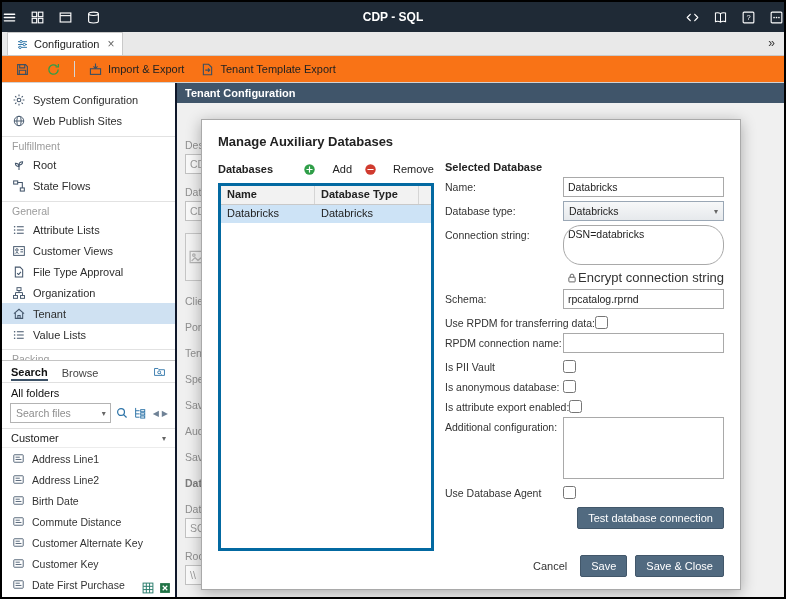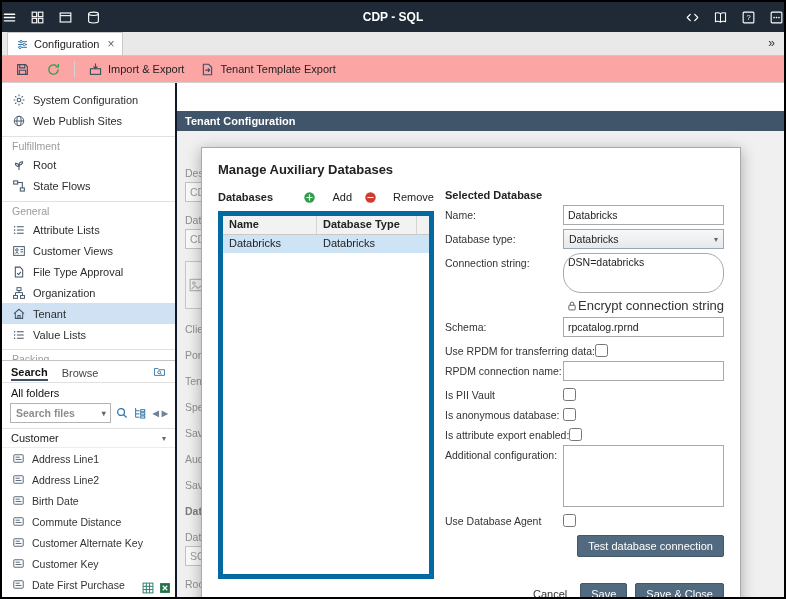--- a/index.html
+++ b/index.html
@@ -15,21 +15,21 @@
   .topbar .ic { width:15px; height:15px; }
 
   
   .tabbar { height:24px; background:#e9e9e9; border-bottom:1px solid #c9c9c9; display:flex; align-items:flex-end; padding-left:5px; position:relative; }
   .tab { height:23px; background:#fff; border:1px solid #c9c9c9; border-bottom:none; display:inline-flex; align-items:center; gap:5px; padding:0 8px; font-size:11px; color:#222; cursor:pointer; }
   .tab .ic { width:13px; height:13px; color:#2e74a8; }
   .tab-close { color:#666; font-size:12px; margin-left:3px; }
   .tab-overflow { position:absolute; right:9px; top:4px; font-size:12px; color:#333; cursor:pointer; }
 
   
-  .toolbar { height:27px; background:#fca5a5; border-bottom:1px solid #d2d2d2; display:flex; align-items:center; gap:6px; padding:0 8px; font-size:11px; }
+  .toolbar { height:27px; background:#f97316; border-bottom:1px solid #d2d2d2; display:flex; align-items:center; gap:6px; padding:0 8px; font-size:11px; }
   .tool-btn { display:inline-flex; align-items:center; gap:5px; padding:3px 5px; cursor:pointer; color:#222; }
   .tool-btn .ic { width:15px; height:15px; color:#3d4f61; }
   .refresh-color { color:#2f9e48 !important; }
   .tool-sep { width:1px; height:16px; background:#d5d5d5; margin:0 2px; }
 
   .body { display:flex; height:514px; }
 
   
   .sidebar { width:175px; flex:none; border-right:2px solid #0f172a; background:#fff; position:relative; overflow:hidden; display:flex; flex-direction:column; }
   .nav { padding-top:6px; }
@@ -39,57 +39,57 @@
   .nav-sec { margin-top:5px; border-top:1px solid #e2e2e2; padding:3px 10px 2px; font-size:10.5px; color:#9b9b9b; }
   .nav-sec.clipped { height:11px; overflow:hidden; margin-top:4px; }
 
   .search-panel { border-top:1px solid #c4c4c4; flex:1; display:flex; flex-direction:column; min-height:0; }
   .sp-tabs { height:22px; display:flex; align-items:center; gap:14px; padding:0 9px; border-bottom:1px solid #e0e0e0; }
   .sp-tab { font-size:11px; color:#444; padding:3px 0 1px; cursor:pointer; }
   .sp-tab.active { font-weight:bold; color:#111; border-bottom:2px solid #3c5166; }
   .sp-gear { margin-left:auto; color:#2e74a8; cursor:pointer; }
   .ic13 { width:13px; height:13px; }
   .all-folders { font-size:11px; font-weight:normal; color:#111; padding:4px 9px 1px; }
-  .search-row { display:flex; align-items:center; gap:4px; margin:3px 7px 5px 8px;font-weight:bold; }
+  .search-row { display:flex; align-items:center; gap:4px; margin:3px 7px 5px 8px; }
   .search-combo { flex:1; min-width:0; height:20px; border:1px solid #b3b3b3; background:#fff; display:flex; align-items:center; padding:0 4px 0 5px; font-size:10.5px; color:#8d8d8d; cursor:text; overflow:hidden; white-space:nowrap; }
   .chev { margin-left:auto; color:#666; font-size:8px; }
   .sr-ic { color:#2e74a8; width:14px; height:14px; flex:none; cursor:pointer; }
   .sr-arrows { display:flex; gap:3px; font-size:8px; color:#6f8296; padding-left:2px; }
   .sr-arrows span { cursor:pointer; }
   .cust-header { display:flex; align-items:center; height:20px; padding:0 9px; border-top:1px solid #e0e0e0; border-bottom:1px solid #ececec; font-size:11px; color:#222; cursor:pointer; }
   .fields { flex:1; overflow:hidden; }
   .field-item { height:21px; display:flex; align-items:center; gap:7px; padding-left:10px; font-size:10.5px; color:#333; cursor:pointer; white-space:nowrap; }
   .field-item .ic { width:13px; height:13px; color:#47596d; flex:none; }
   .sheet-icons { position:absolute; right:3px; bottom:2px; display:flex; gap:3px; background:#fff; padding-left:2px; }
   .sheet-icons .ic { width:14px; height:14px; cursor:pointer; }
   .sheet-teal { color:#2a7d6c; } .sheet-green { color:#217346; }
 
   
-  .main { flex:1; position:relative; background:#f0f0f0; overflow:hidden;margin-top:28px; }
+  .main { flex:1; position:relative; background:#f0f0f0; overflow:hidden; }
   .main-header { height:20px; background:#40556a; color:#fff; font-size:11px; font-weight:bold; line-height:20px; padding:0 8px; }
   .bg-strip { position:absolute; left:8px; top:56px; width:21px; bottom:4px; overflow:hidden; }
   .bg-label { font-size:10.5px; color:#8f8f8f; width:200px; margin-bottom:14px; white-space:nowrap; }
   .bg-label.mbs { margin-bottom:3px; }
   .bg-input { width:200px; height:20px; border:1px solid #c2c2c2; background:#fafafa; color:#9a9a9a; font-size:10.5px; padding:3px 4px; margin-bottom:12px; white-space:nowrap; }
   .bg-sec { font-weight:bold; color:#7d7d7d; font-size:10.5px; width:200px; margin-bottom:14px; }
   .bg-imgbox { width:200px; height:48px; border:1px solid #c6c6c6; background:#f4f4f4; display:flex; align-items:center; padding-left:2px; color:#b5b5b5; margin-bottom:14px; }
   .bg-imgbox .ic { width:18px; height:18px; }
 
   
   .modal { position:absolute; left:24px; top:36px; width:540px; height:471px; background:#fff; border:1px solid #a9a9a9; box-shadow:0 3px 14px rgba(0,0,0,.3); padding:14px 16px; }
   .modal-title { font-size:13px; font-weight:bold; color:#222; }
   .modal-cols { display:flex; gap:11px; margin-top:12px; }
   .db-col { width:216px; flex:none; }
   .db-head { display:flex; align-items:center; font-size:11px; height:16px; }
   .db-heading { font-weight:bold; color:#222; }
   .db-actions { margin-left:auto; display:flex; gap:12px; align-items:center; }
   .db-action { display:inline-flex; align-items:center; gap:16px; font-size:11px; color:#222; cursor:pointer; }
   .db-action .ic { width:13px; height:13px; }
   .add-color { color:#2f9e48; } .remove-color { color:#d03b2f; }
-  .db-table { margin-top:6px; border:5px solid #0369a1; height:368px; background:#fff; display:flex; flex-direction:column; font-size:11px; }
+  .db-table { margin-top:6px; border:3px solid #0369a1; height:368px; background:#fff; display:flex; flex-direction:column; font-size:11px; }
   .db-thead { display:flex; background:#f2f2f2; border-bottom:1px solid #c9c9c9; font-weight:bold; color:#222; }
   .db-th { padding:2px 6px; height:18px; }
   .db-th.c-name { width:94px; border-right:1px solid #d5d5d5; }
   .db-th.c-type { flex:1; border-right:1px solid #d5d5d5; }
   .db-th.c-gut { width:11px; }
   .db-row { display:flex; background:#cde3f6; cursor:pointer; }
   .db-td { padding:2px 6px; height:18px; }
   .db-td.c-name { width:94px; }
   .db-td.c-type { flex:1; }
 

